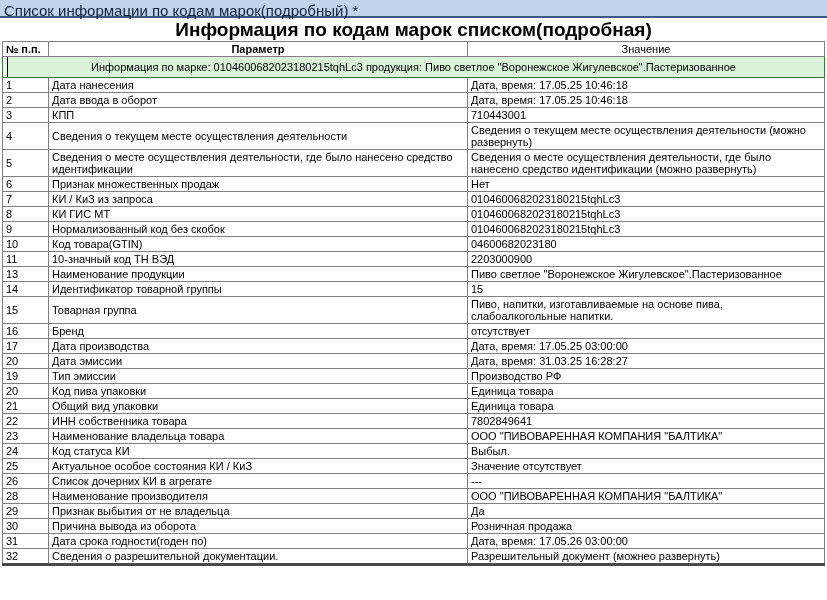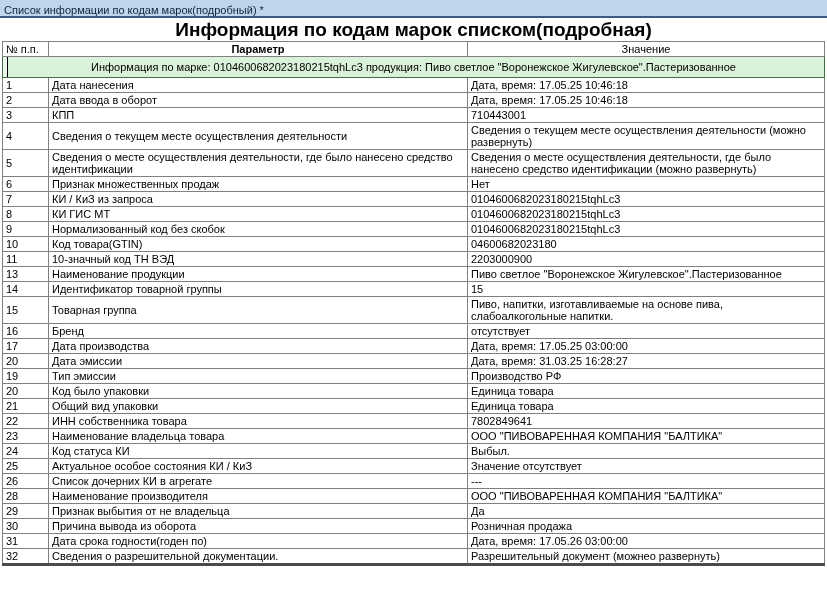--- a/index.html
+++ b/index.html
@@ -14,21 +14,21 @@
   .tab-strip {
     width: 100%;
     height: 16px;
     background: #c0d4ec;
     border-bottom: 2px solid #3c5a82;
     box-sizing: content-box;
   }
   .tab-label {
     display: inline-block;
     padding: 2px 0 0 4px;
-    font-size: 11px;
+    font-size: 15px;
     color: #10233c;
     white-space: nowrap;
   }
   .page-title {
     text-align: center;
     font-size: 19px;
     font-weight: bold;
     color: #000000;
     margin: 3px 0 3px 0;
     line-height: 17px;
@@ -43,21 +43,21 @@
   }
   table.marks th, table.marks td {
     border: 1px solid #808080;
     padding: 1px 3px;
     line-height: 12px;
     vertical-align: middle;
     overflow: hidden;
     word-wrap: break-word;
   }
   table.marks { border: 1px solid #404040; border-bottom: 3px solid #4a4a4a; }
-  th.col-num  { width: 39px;  text-align: left; font-weight: normal; }
+  th.col-num  { width: 39px;  text-align: left; font-weight: bold; }
   th.col-par  { width: 412px; text-align: center; font-weight: bold; }
   th.col-val  { text-align: center; font-weight: normal; }
   td.c-num   { text-align: left; }
   td.c-param { text-align: left; }
   td.c-value { text-align: left; }
   tr.group-row td {
     background: #d9f2d9;
     text-align: center;
     border: 1px solid #3f6f3f;
     padding: 4px 19px;
@@ -184,21 +184,21 @@
         <td class="c-param">Дата эмиссии</td>
         <td class="c-value">Дата, время: 31.03.25 16:28:27</td>
       </tr>
       <tr>
         <td class="c-num">19</td>
         <td class="c-param">Тип эмиссии</td>
         <td class="c-value">Производство РФ</td>
       </tr>
       <tr>
         <td class="c-num">20</td>
-        <td class="c-param">Код было упаковки</td>
+        <td class="c-param">Код пива упаковки</td>
         <td class="c-value">Единица товара</td>
       </tr>
       <tr>
         <td class="c-num">21</td>
         <td class="c-param">Общий вид упаковки</td>
         <td class="c-value">Единица товара</td>
       </tr>
       <tr>
         <td class="c-num">22</td>
         <td class="c-param">ИНН собственника товара</td>

